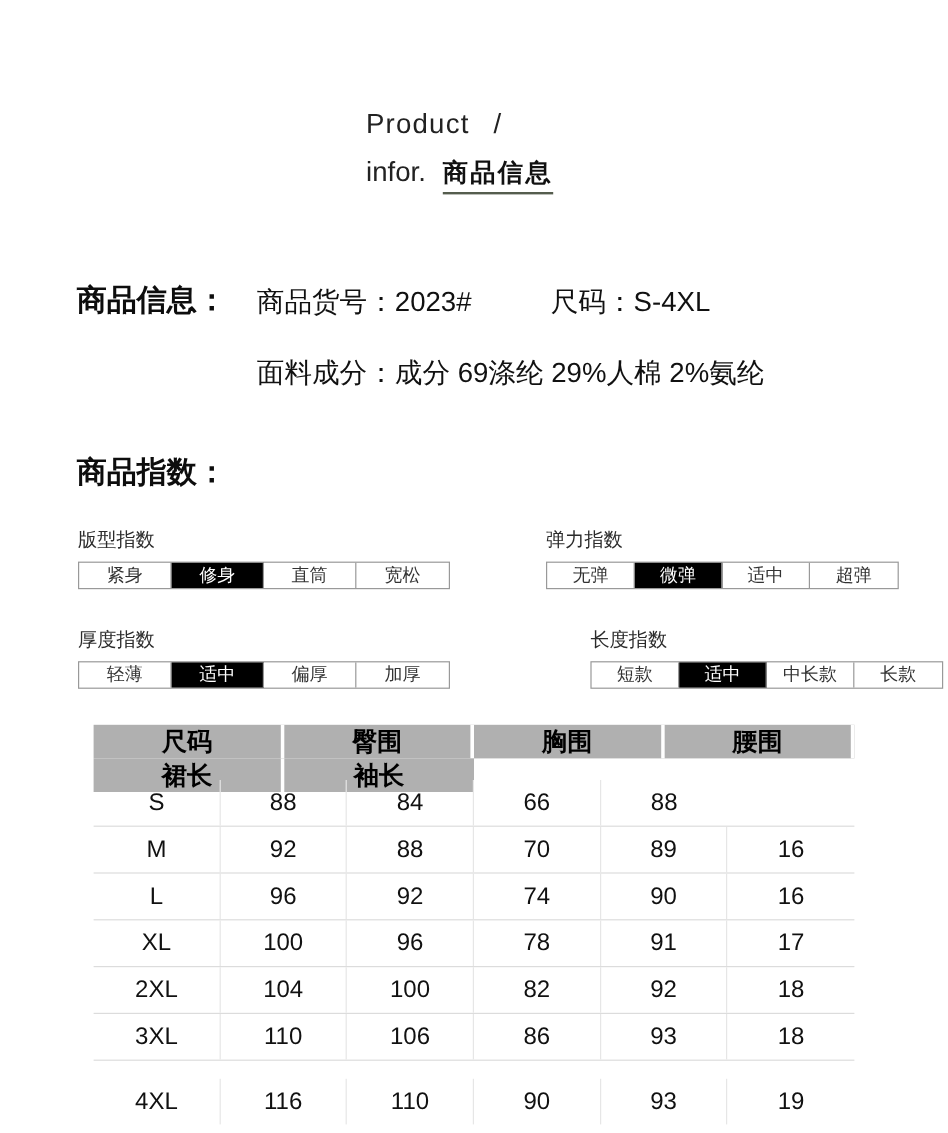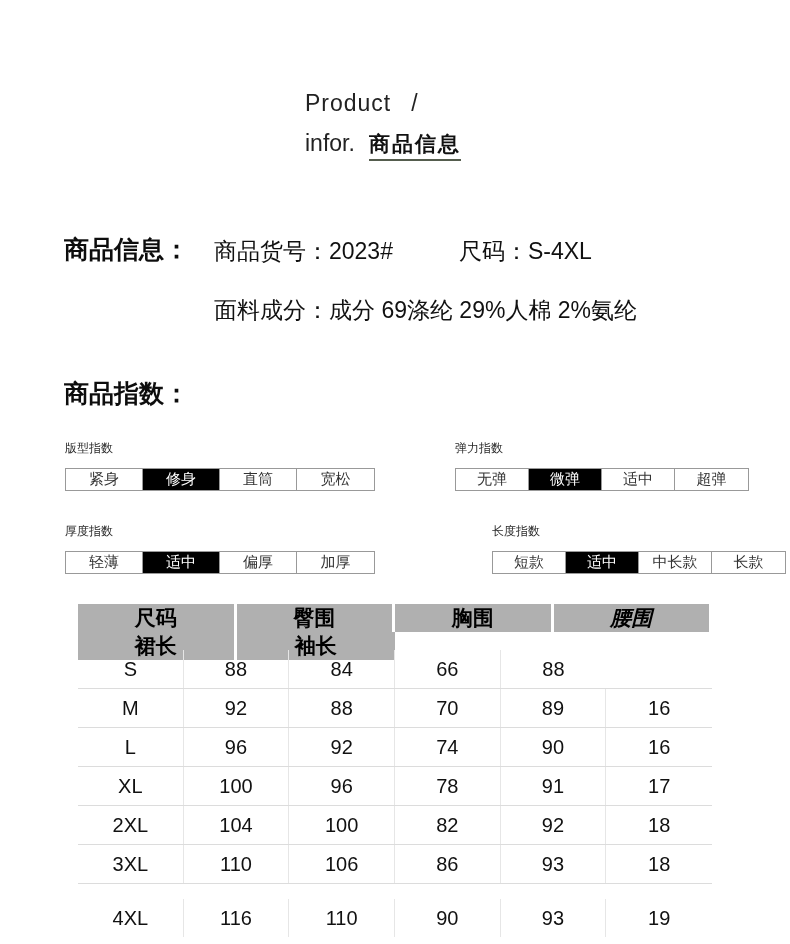--- a/index.html
+++ b/index.html
@@ -26,21 +26,21 @@
   .seg-size   { margin-left:66px; }
   .line-fab   { left:214px; top:295px; }
   .lbl-index  { left:64px;  top:377px; }
 
   
   .idx-group { position:absolute; }
   .g0 { left:65px;  top:440px; width:310px; }
   .g1 { left:455px; top:440px; width:294px; }
   .g2 { left:65px;  top:523px; width:310px; }
   .g3 { left:455px; top:523px; width:294px;margin-left:37px; }
-  .idx-label { font-size:12px; color:#2b2b2b; height:20px; }
+  .idx-label { font-size:16px; color:#2b2b2b; height:20px; }
   .idx-bar {
     margin-top:8px; display:grid; grid-template-columns:repeat(4,1fr);
     border:1px solid #999; height:23px; box-sizing:border-box; background:#fff;
   }
   .opt {
     display:flex; align-items:center; justify-content:center;
     font-size:15px; color:#333; border-right:1px solid #999; overflow:hidden;
   }
   .opt:last-child { border-right:none; }
   .opt.sel { font-weight:normal; }
@@ -123,21 +123,21 @@
       <div class="opt">中长款</div>
       <div class="opt">长款</div>
     </div>
   </div>
 
   <div class="tbl">
     <div class="thead">
       <div class="th" style="background: rgb(176, 176, 176);">尺码</div>
       <div class="th" style="background: rgb(176, 176, 176);">臀围</div>
       <div class="th" style="background: rgb(176, 176, 176);">胸围</div>
-      <div class="th" style="background: rgb(176, 176, 176); font-style: italic;">腰围</div>
+      <div class="th" style="background: rgb(176, 176, 176);">腰围</div>
       <div class="th" style="background: rgb(176, 176, 176);">裙长</div>
       <div class="th" style="background: rgb(176, 176, 176);">袖长</div>
     </div>
     <div class="tr">
       <div class="td">S</div>
         <div class="td">88</div>
         <div class="td">84</div>
         <div class="td">66</div>
         <div class="td">88</div>
     </div>

